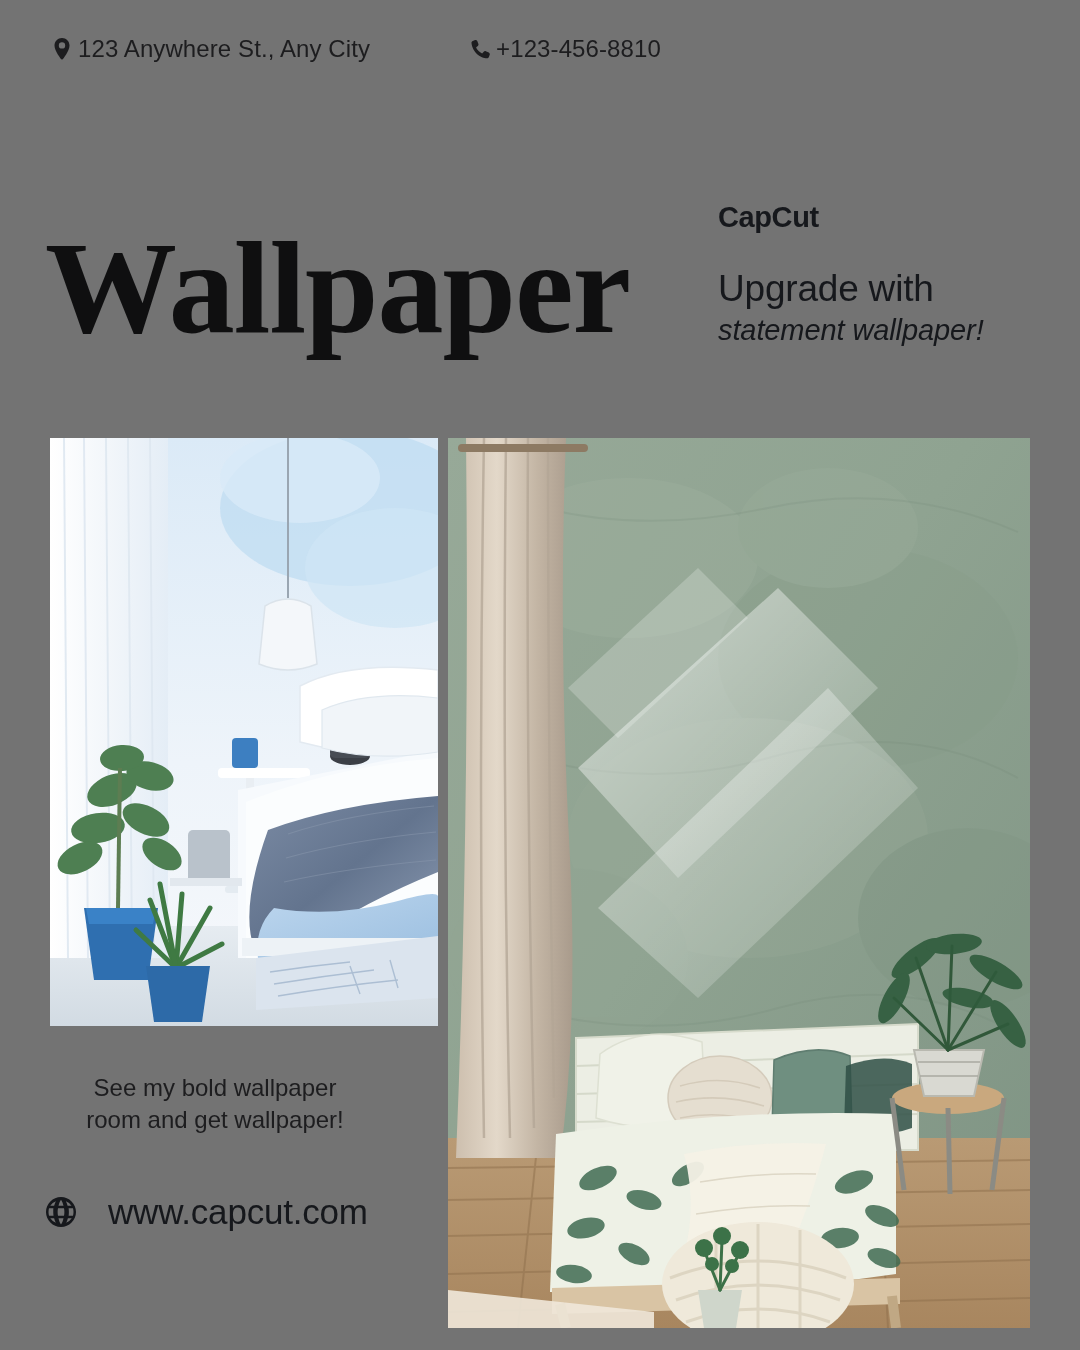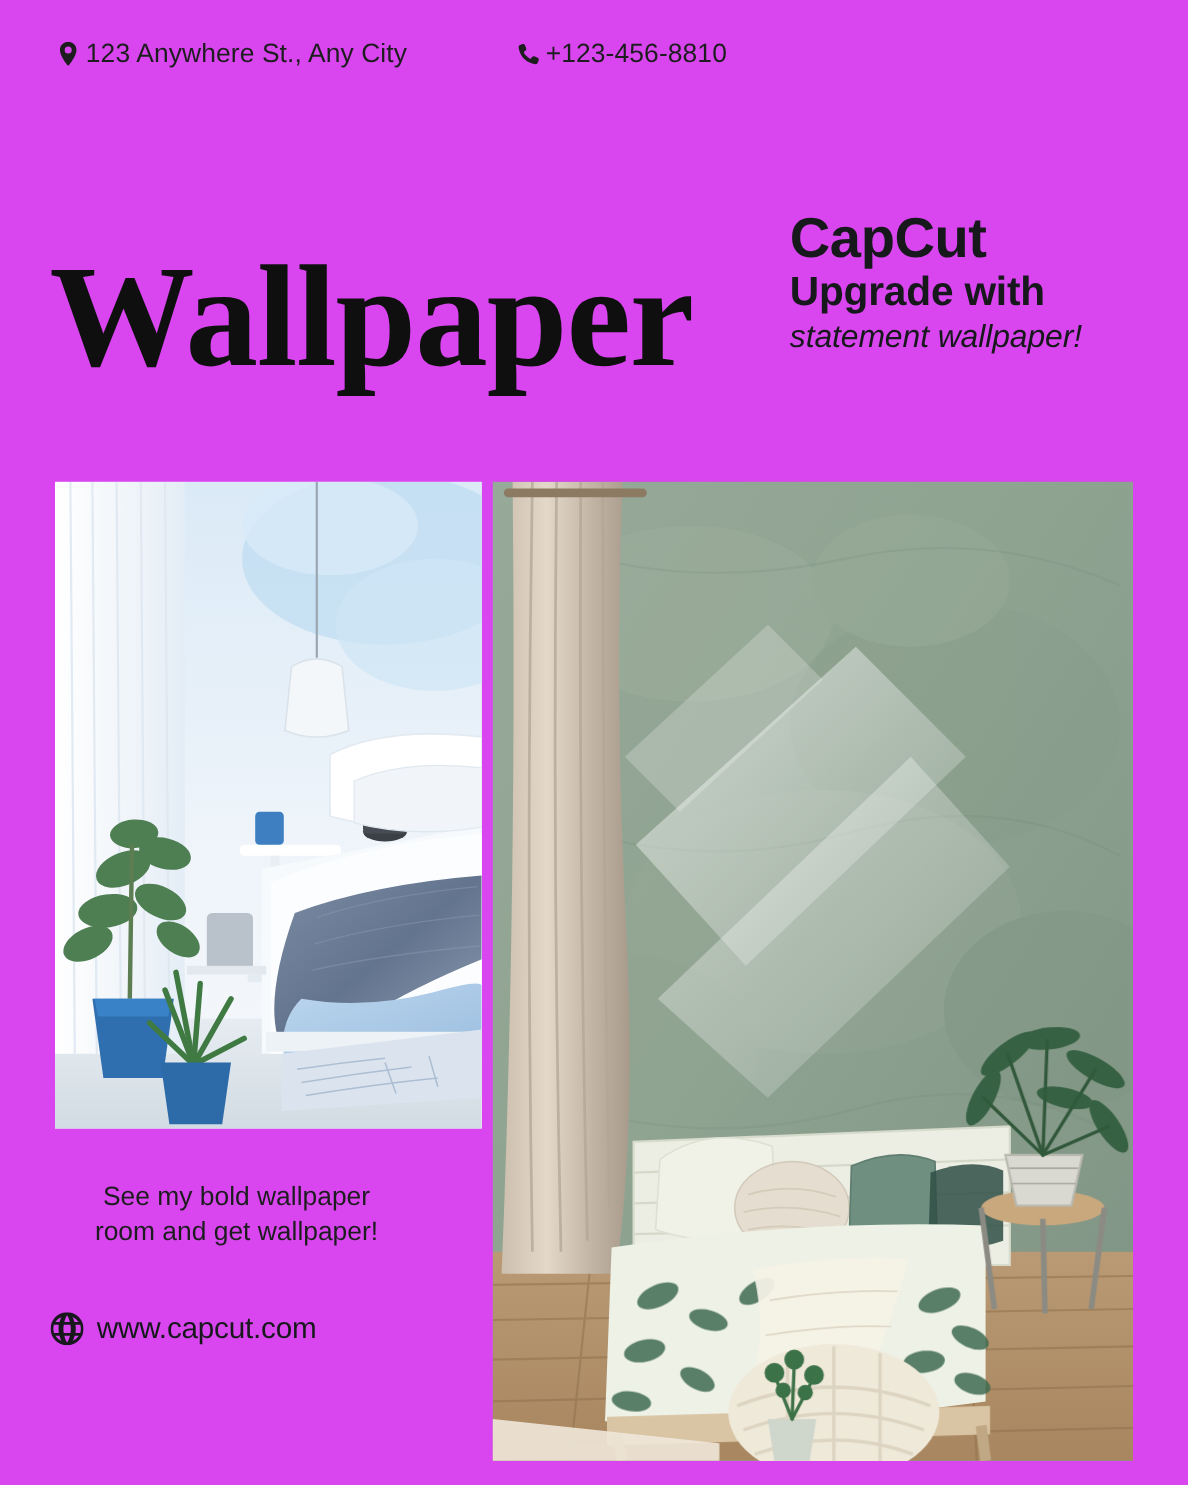--- a/index.html
+++ b/index.html
@@ -9,21 +9,21 @@
     height: 1350px;
     background: #ffffff;
     font-family: "Liberation Sans", sans-serif;
     overflow: hidden;
   }
 
   .poster {
     position: relative;
     width: 1080px;
     height: 1350px;
-    background: #d946ef;
+    background: #737373;
   }
 
   
   .contact-row {
     position: absolute;
     top: 36px;
     left: 52px;
     display: flex;
     align-items: center;
     gap: 100px;
@@ -64,29 +64,30 @@
     letter-spacing: -1px;
   }
 
   .brand-wrap {
     position: absolute;
     top: 190px;
     left: 718px;
     width: 320px;
   }
   .brand-name {
-    font-size: 51px;
+    font-size: 29px;
     font-weight: 700;
     color: #16181c;
     line-height: 54px;
     letter-spacing: -0.4px;
   }
   .tagline-1 {
+    margin-top: 24px;
     font-size: 37px;
-    font-weight: 700;
+    font-weight: 400;
     color: #16181c;
     line-height: 42px;
     letter-spacing: -0.2px;
   }
   .tagline-2 {
     margin-top: 2px;
     font-size: 29px;
     font-weight: 400;
     color: #16181c;
     line-height: 36px;
@@ -131,23 +132,24 @@
     position: absolute;
     left: 46px;
     top: 1192px;
     display: flex;
     align-items: center;
     gap: 12px;
   }
   .website .globe { width: 30px; height: 30px; color: #16181c; }
   .website .globe svg { display: block; }
   .website .url {
-    font-size: 27px;
+    font-size: 35px;
     color: #16181c;
     letter-spacing: -0.2px;
+    margin-left: 20px;
   }
 </style>
 </head>
 <body>
 
 <div class="poster">
 
   <div class="contact-row">
     <div class="contact-item">
       <span class="glyph">

